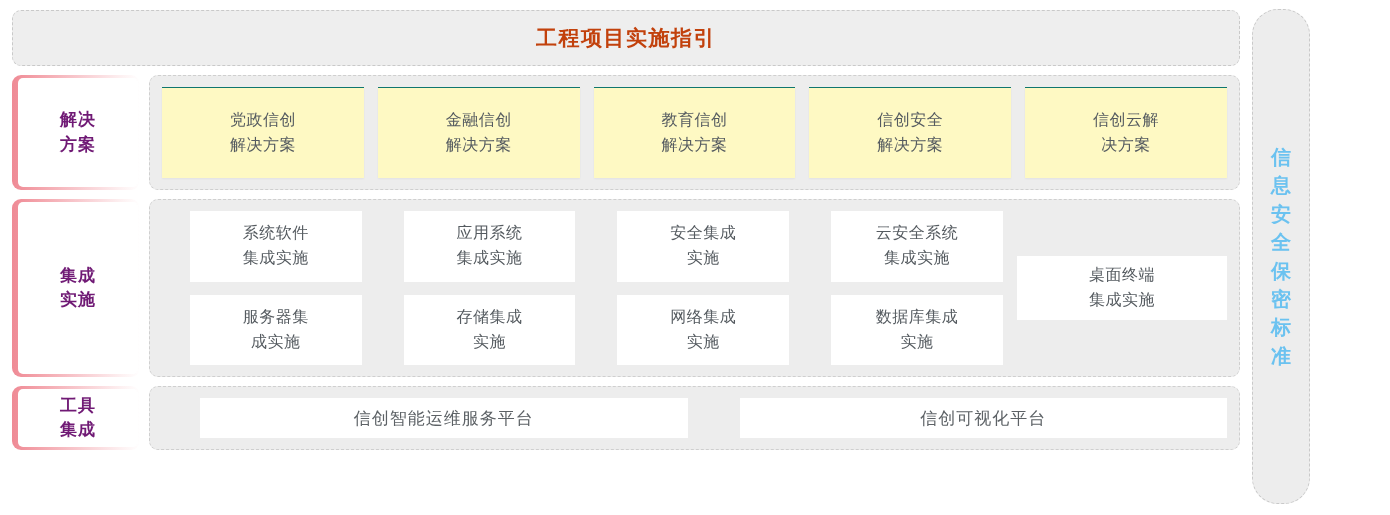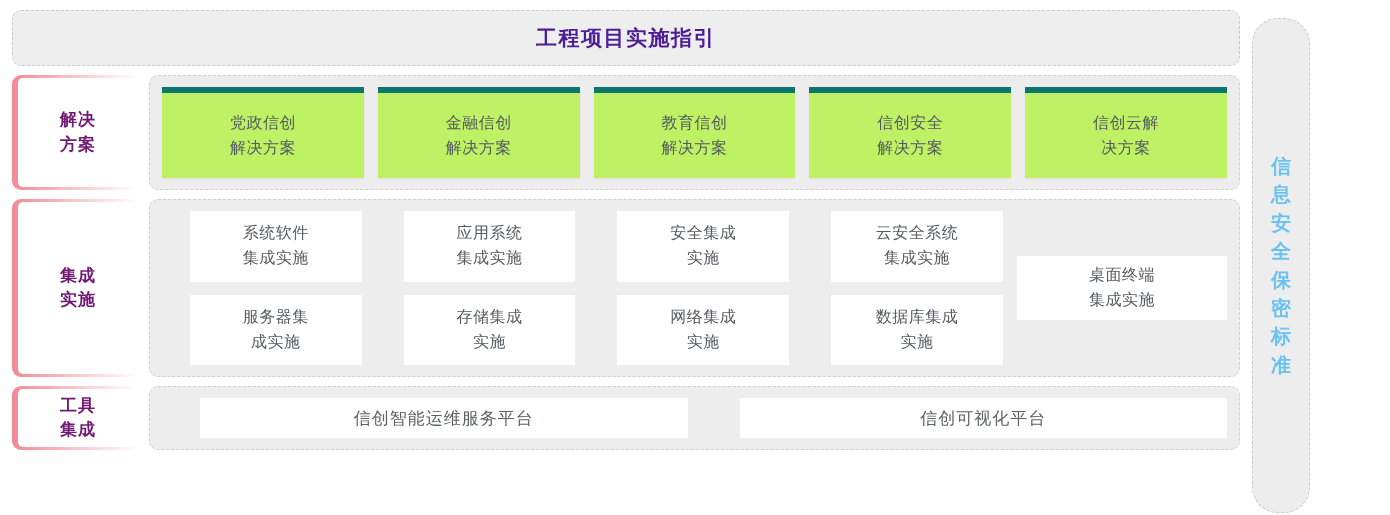--- a/index.html
+++ b/index.html
@@ -36,21 +36,21 @@
   .banner {
     height: 56px;
     background: #eeeeee;
     border: 1px dashed #c9c9c9;
     border-radius: 9px;
     display: flex;
     align-items: center;
     justify-content: center;
   }
   .banner-text {
-    color: #4c1d95;
+    color: #c2410c;
     font-size: 21px;
     font-weight: bold;
     letter-spacing: 1.5px;
   }
 
   
   .row {
     display: flex;
     align-items: stretch;
     gap: 9px;
@@ -100,22 +100,22 @@
 
   
   .sol-grid {
     flex: 1;
     display: flex;
     gap: 14px;
   }
   .sol-card {
     flex: 1;
     position: relative;
-    background: #bef264;
-    border-top: 6px solid #0f766e;
+    background: #fef9c3;
+    border-top: 1px solid #0f766e;
     display: flex;
     align-items: center;
     justify-content: center;
     box-shadow: 0 1px 2px rgba(0,0,0,0.05);
   }
   .sol-card::before {
     content: "";
     position: absolute;
     left: -3px;
     right: -3px;
@@ -183,21 +183,21 @@
   }
   .tool-text {
     color: #5d6266;
     font-size: 17px;
     letter-spacing: 1px;
   }
 
   
   .side-col {
     position: absolute;
-    top: 18px;
+    top: 9px;
     height: 495px;
     display: flex;
     gap: 10px;
     flex-direction: column;
   }
   .side-col { left: 1252px; }
 
   .side-panel {
     width: 58px;
     height: 495px;

